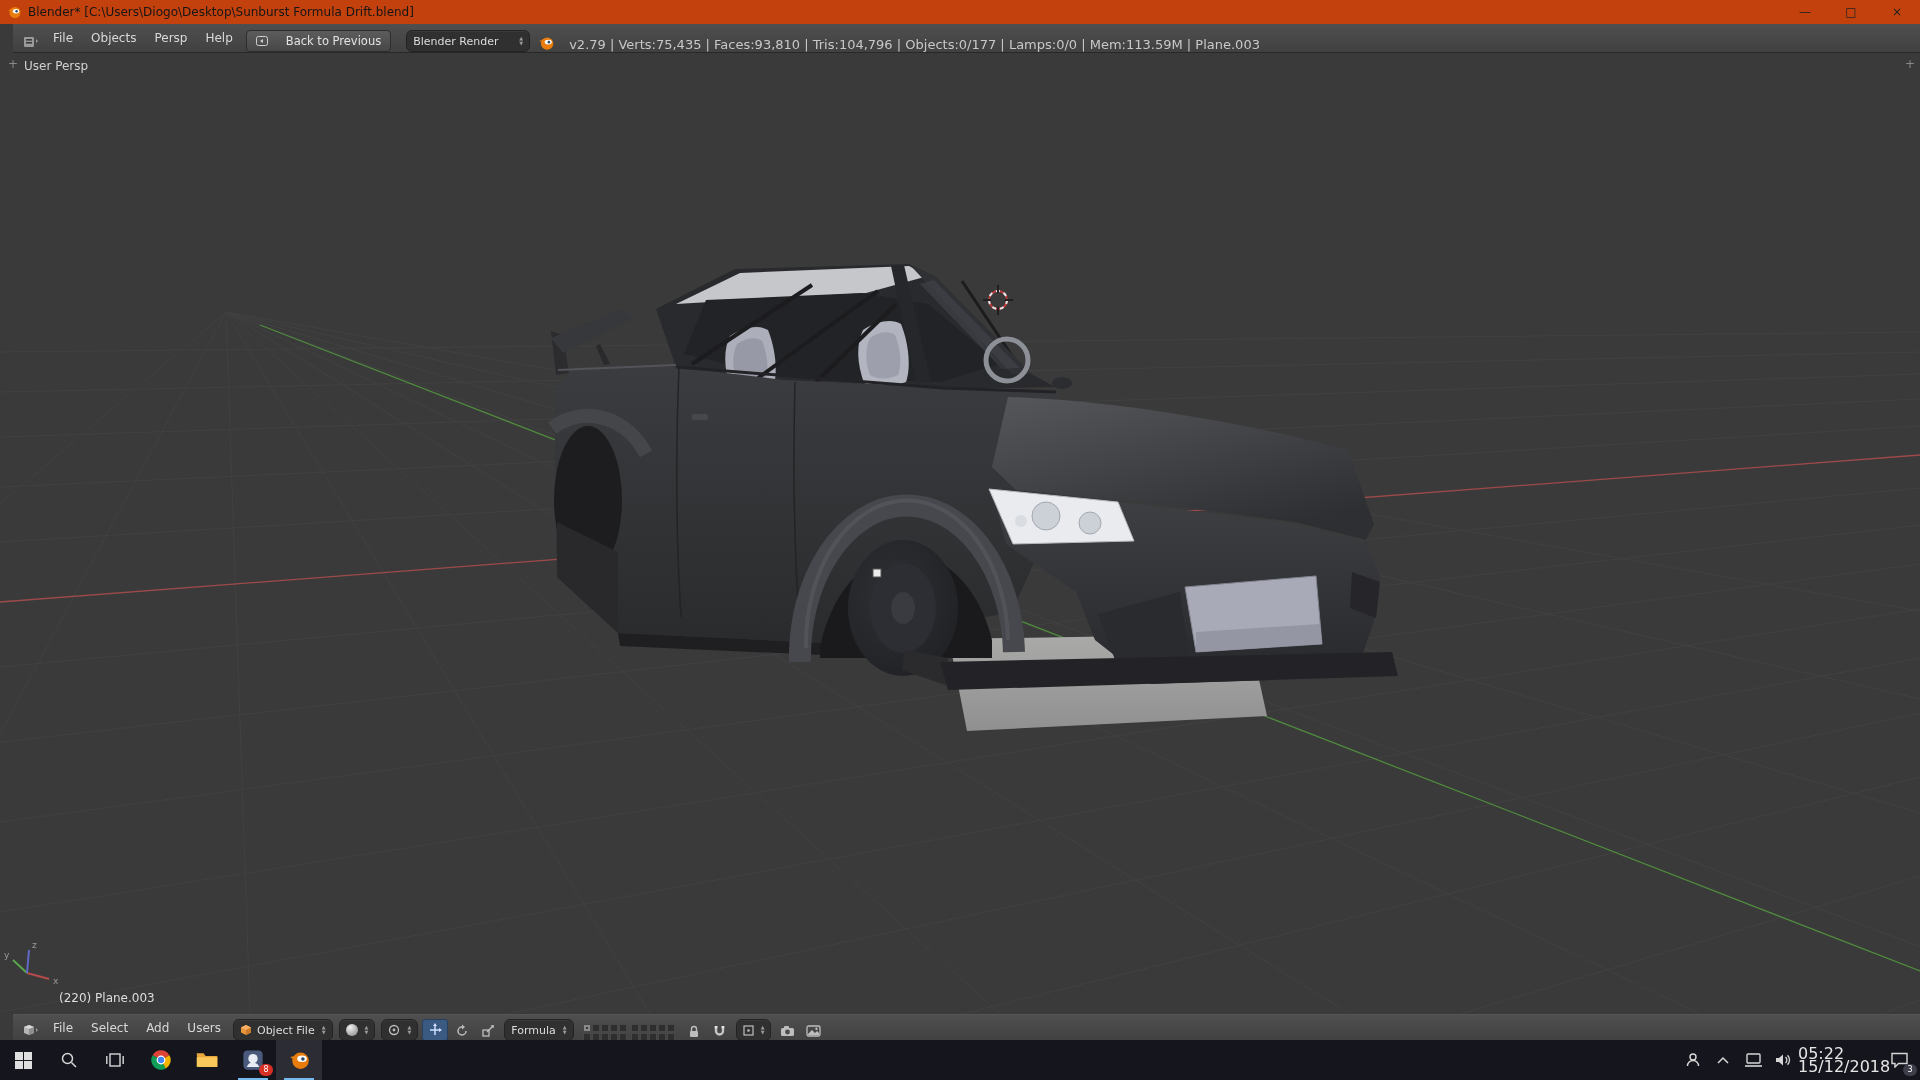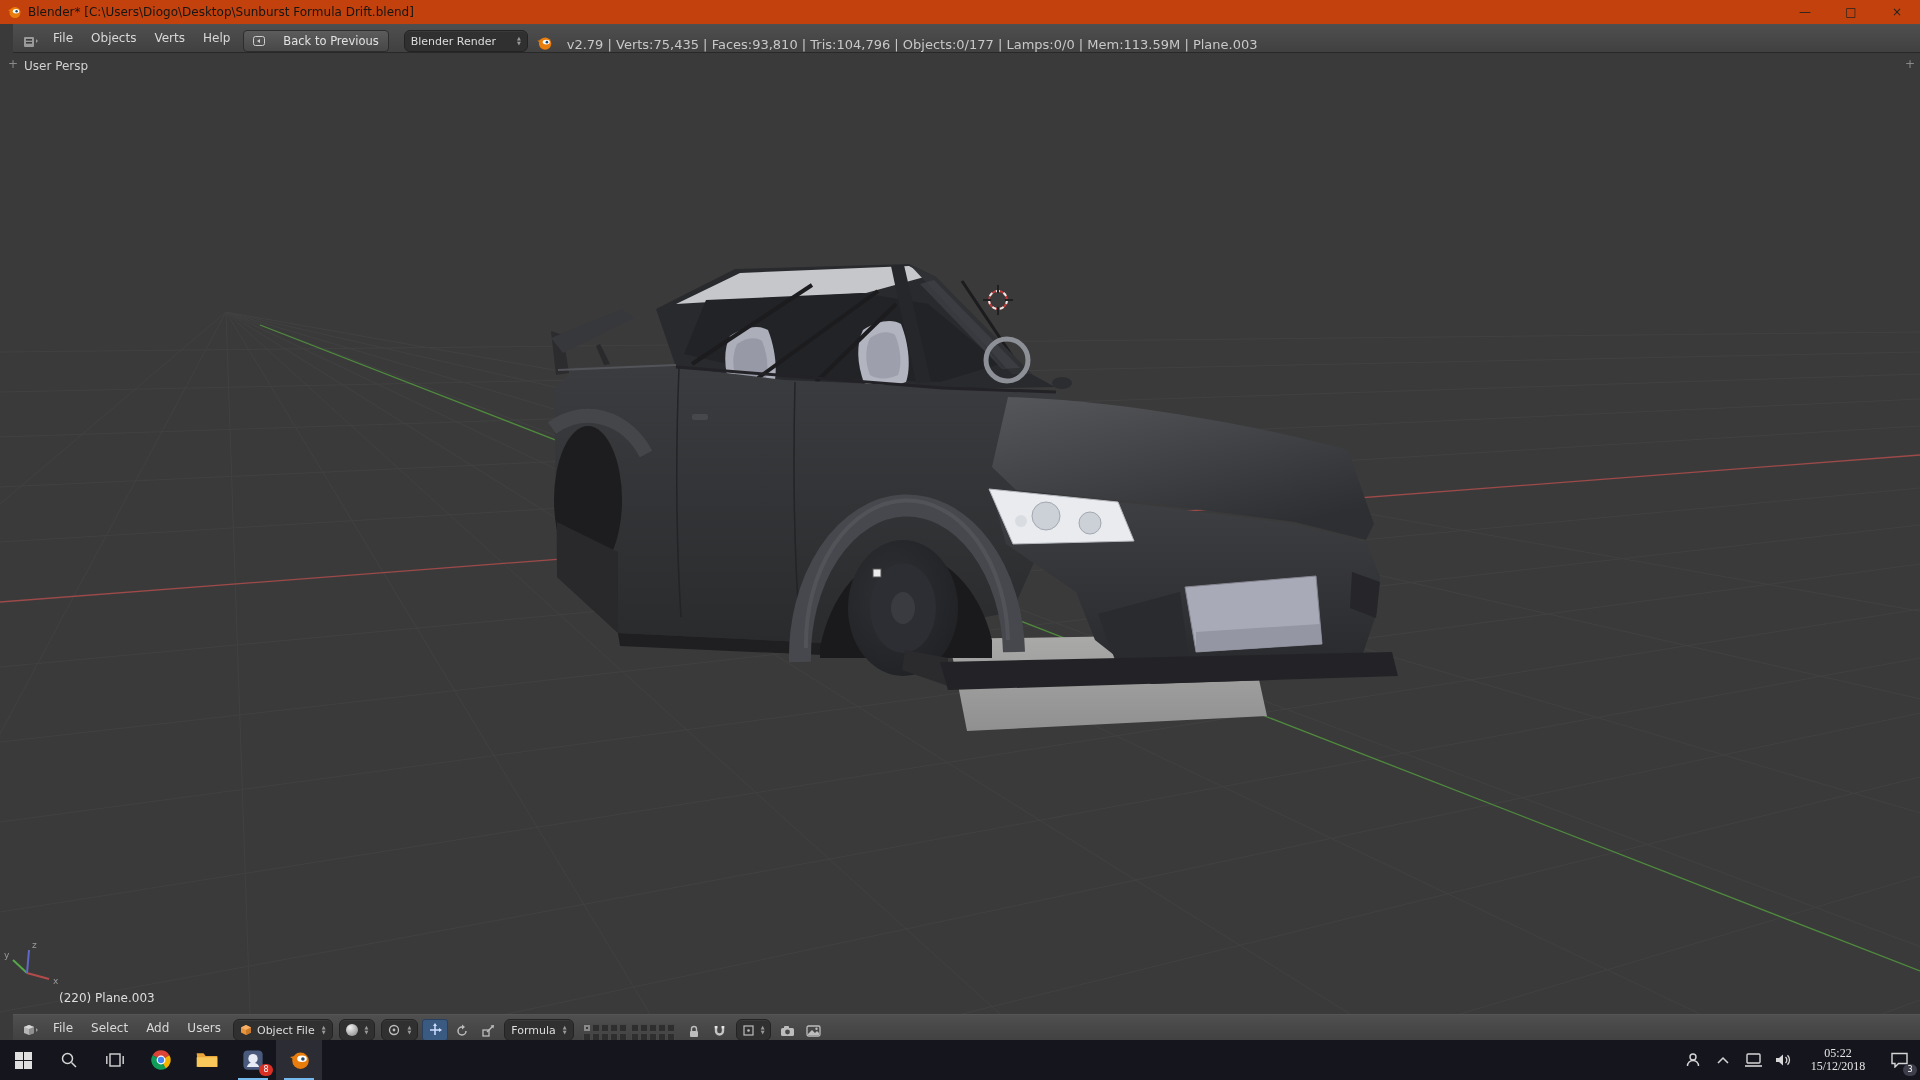--- a/index.html
+++ b/index.html
@@ -42,21 +42,21 @@
   .viewport{position:absolute;top:52px;left:0;width:1920px;height:962px;background:#3a3a3a;}
   svg text{font-family:"DejaVu Sans","Liberation Sans",sans-serif;}
   
   .taskbar{position:absolute;top:1040px;left:0;right:0;height:40px;background:#15151e;
            display:flex;align-items:center;color:#e6e6e6;z-index:30;}
   .tb-btn{width:46px;height:40px;display:flex;align-items:center;justify-content:center;position:relative;}
   .tb-btn.running::after{content:"";position:absolute;left:8px;right:8px;bottom:0;height:2px;background:#76b9ed;}
   .tb-btn.active{background:rgba(255,255,255,.10);}
   .tray{margin-left:auto;display:flex;align-items:center;height:100%;}
   .tray-btn{width:30px;height:40px;display:flex;align-items:center;justify-content:center;position:relative;}
-  .clock{width:80px;text-align:center;font-size:12px;line-height:13px;font-family:Liberation Serif, serif;}
+  .clock{width:80px;text-align:left;font-size:16px;line-height:13px;}
   .badge{position:absolute;right:3px;bottom:4px;min-width:12px;height:12px;border-radius:6px;
          background:#d93025;color:#fff;font-size:8px;line-height:12px;text-align:center;padding:0 1px;}
   .badge.dark{background:#3e3e4a;}
 </style>
 </head>
 <body>
 
 <div class="titlebar">
   <svg class="app-ico" viewBox="0 0 16 16">
     <path d="M2,6 L7,5 L5,8 Z" fill="#e87d0d"></path>
@@ -76,21 +76,21 @@
   <div class="iconbtn" style="margin-left:6px;">
     <svg width="16" height="14" viewBox="0 0 16 14">
       <rect x="1" y="2" width="10" height="10" rx="1" fill="#9a9a9a"></rect>
       <rect x="3" y="4" width="6" height="1.6" fill="#3a3a3a"></rect>
       <rect x="3" y="7" width="6" height="1.6" fill="#3a3a3a"></rect>
       <path d="M13,4 l2,2 -2,2 Z" fill="#9a9a9a"></path>
     </svg>
   </div>
   <div class="menu-item">File</div>
   <div class="menu-item">Objects</div>
-  <div class="menu-item">Verts</div>
+  <div class="menu-item">Persp</div>
   <div class="menu-item">Help</div>
   <div class="btn">
     <svg width="12" height="10" viewBox="0 0 12 10">
       <rect x="0.5" y="0.5" width="11" height="9" rx="2" fill="none" stroke="#cfcfcf"></rect>
       <path d="M7,3 L4,5 L7,7 Z" fill="#cfcfcf"></path>
     </svg>
     <span>Back to Previous</span>
   </div>
   <div class="hspace"></div>
   <div class="chip" style="min-width:110px;">

